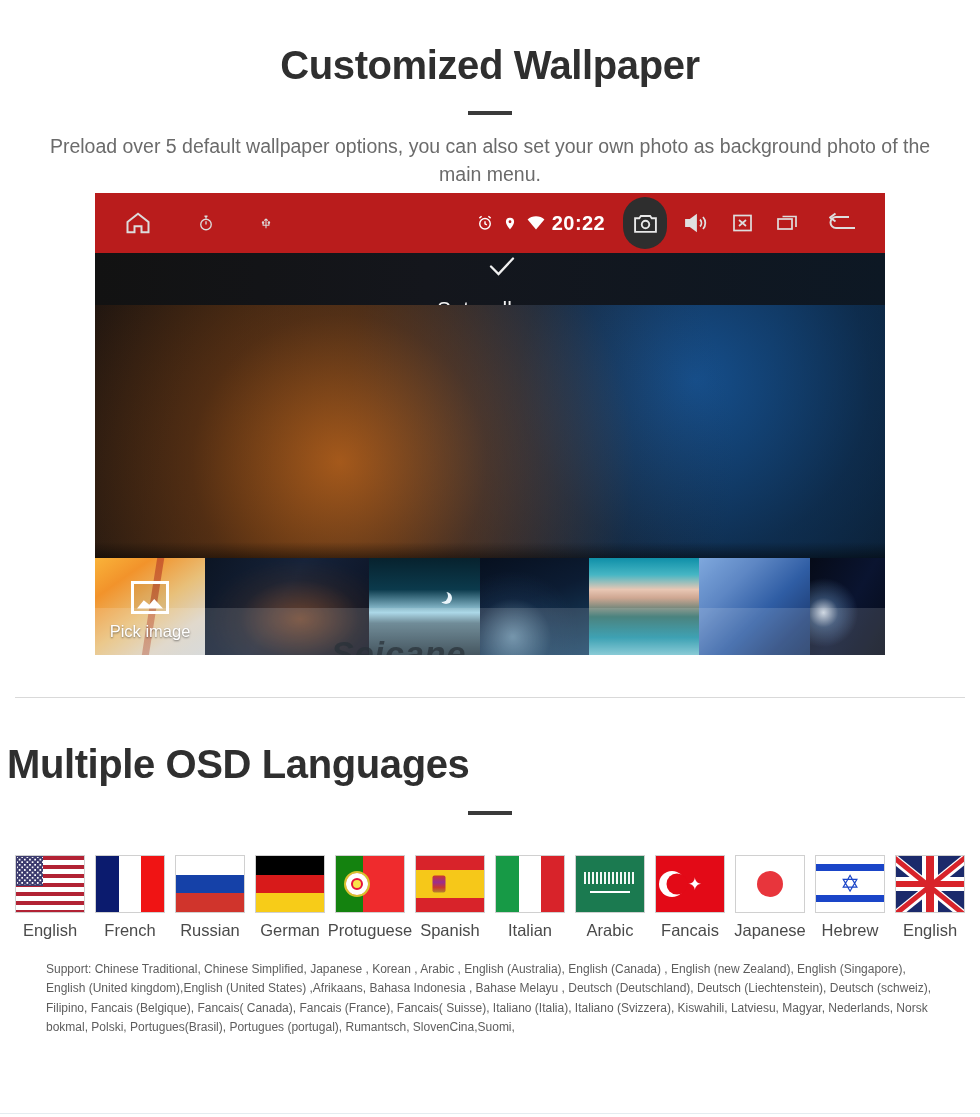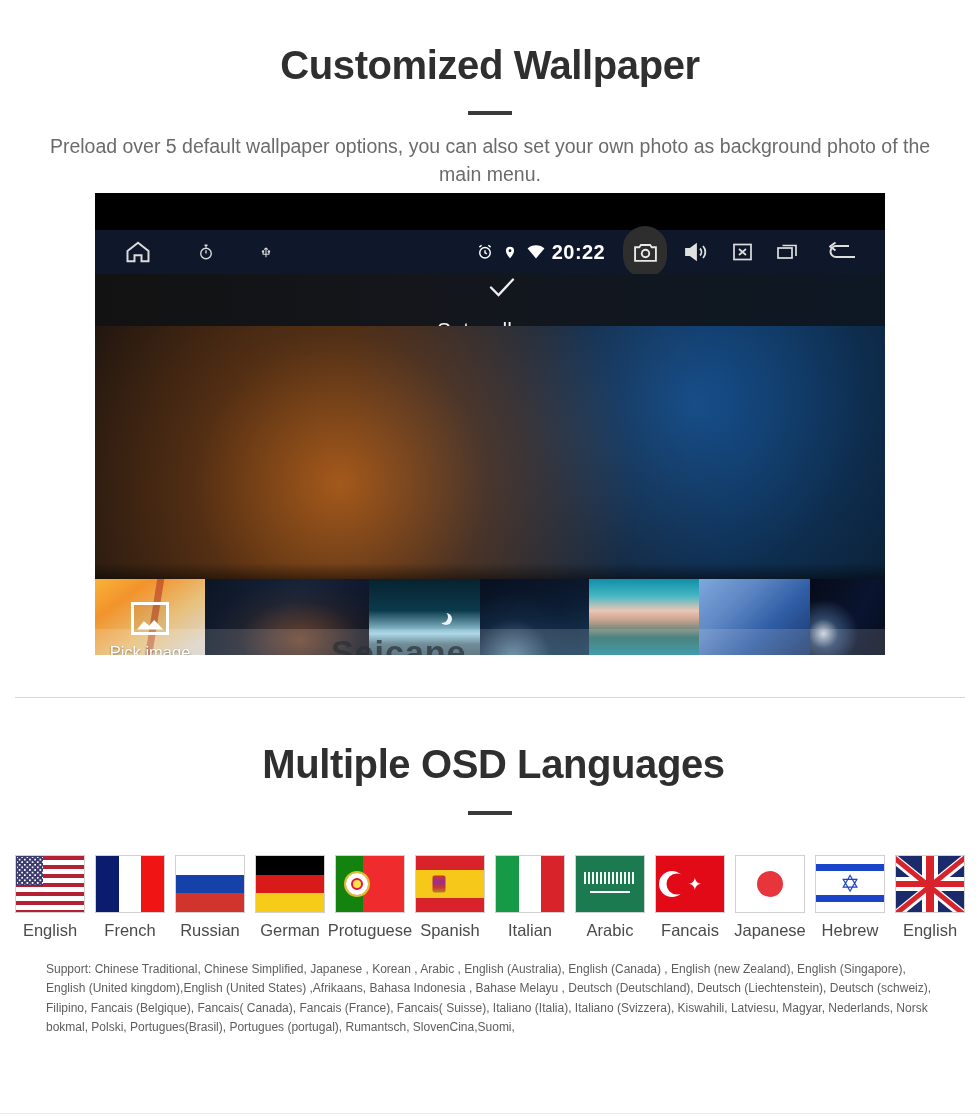--- a/index.html
+++ b/index.html
@@ -38,25 +38,24 @@
   
   .device {
     position: absolute;
     left: 95px; top: 193px;
     width: 790px; height: 462px;
     background: #000;
     overflow: hidden;
   }
   .statusbar {
     position: relative;
-    height: 44px;
-    background: #0f172a;
+    height: 60px;
+    background: #b91c1c;
     display: flex;
     align-items: center;
-    margin-top: 37px;
   }
   .sb-left { display: flex; align-items: center; padding-left: 28px; gap: 44px; }
   .sb-spacer { flex: 1; }
   .sb-right { display: flex; align-items: center; gap: 0px; padding-right: 16px; }
   .sb-ic { color: #e8e8e8; display: flex; align-items: center; justify-content: center; }
   .clock {
     color: #ffffff; font-size: 20px; font-weight: bold;
     letter-spacing: 0.4px; margin: 0 12px 0 6px;
   }
   .camera-chip {
@@ -133,44 +132,45 @@
   }
   .pick-icon:after {
     content:""; position:absolute; left:3px; right:3px; bottom:2px; height: 13px;
     background:#ffffff;
     clip-path: polygon(0% 100%, 26% 36%, 47% 72%, 66% 26%, 100% 100%);
   }
   .pick-label { color:#fff; font-size: 16.5px; text-shadow: 0 1px 2px rgba(0,0,0,.6); }
 
   .watermark {
     position: absolute;
-    left: 236px; top: 54px;
+    left: 236px; top: 76px;
     font-size: 34px;
     font-weight: bold;
+    font-style: italic;
     color: rgba(40,48,56,0.70);
     letter-spacing: 1px;
     font-family: "Liberation Sans", sans-serif;
     pointer-events: none;
   }
   .wm-band {
     position:absolute; left:0; right:0; top: 50px; height: 55px;
     background: rgba(255,255,255,0.14);
     pointer-events:none;
   }
 
   
   .divider {
     position: absolute; left: 15px; top: 697px;
     width: 950px; height: 1px; background: #d9d9d9;
   }
 
   
   .sec2 { position: absolute; left: 0; top: 720px; width: 980px; }
   .sec2-title {
-    text-align: center; font-size: 40px; font-weight: bold;
+    font-size: 40px; font-weight: bold;
     color: #2f2f2f; letter-spacing: -0.4px; padding-top: 22px; padding-left: 7px;
   }
   .flags-row {
     display: flex; justify-content: center; align-items: flex-end;
     gap: 10px; margin-top: 40px; padding: 0 22px;
   }
   .flag-cell { width: 70px; display: flex; flex-direction: column; align-items: center; }
   .flag {
     width: 70px; height: 58px; border: 1px solid #d0d0d0;
     position: relative; overflow: hidden; background:#fff;

